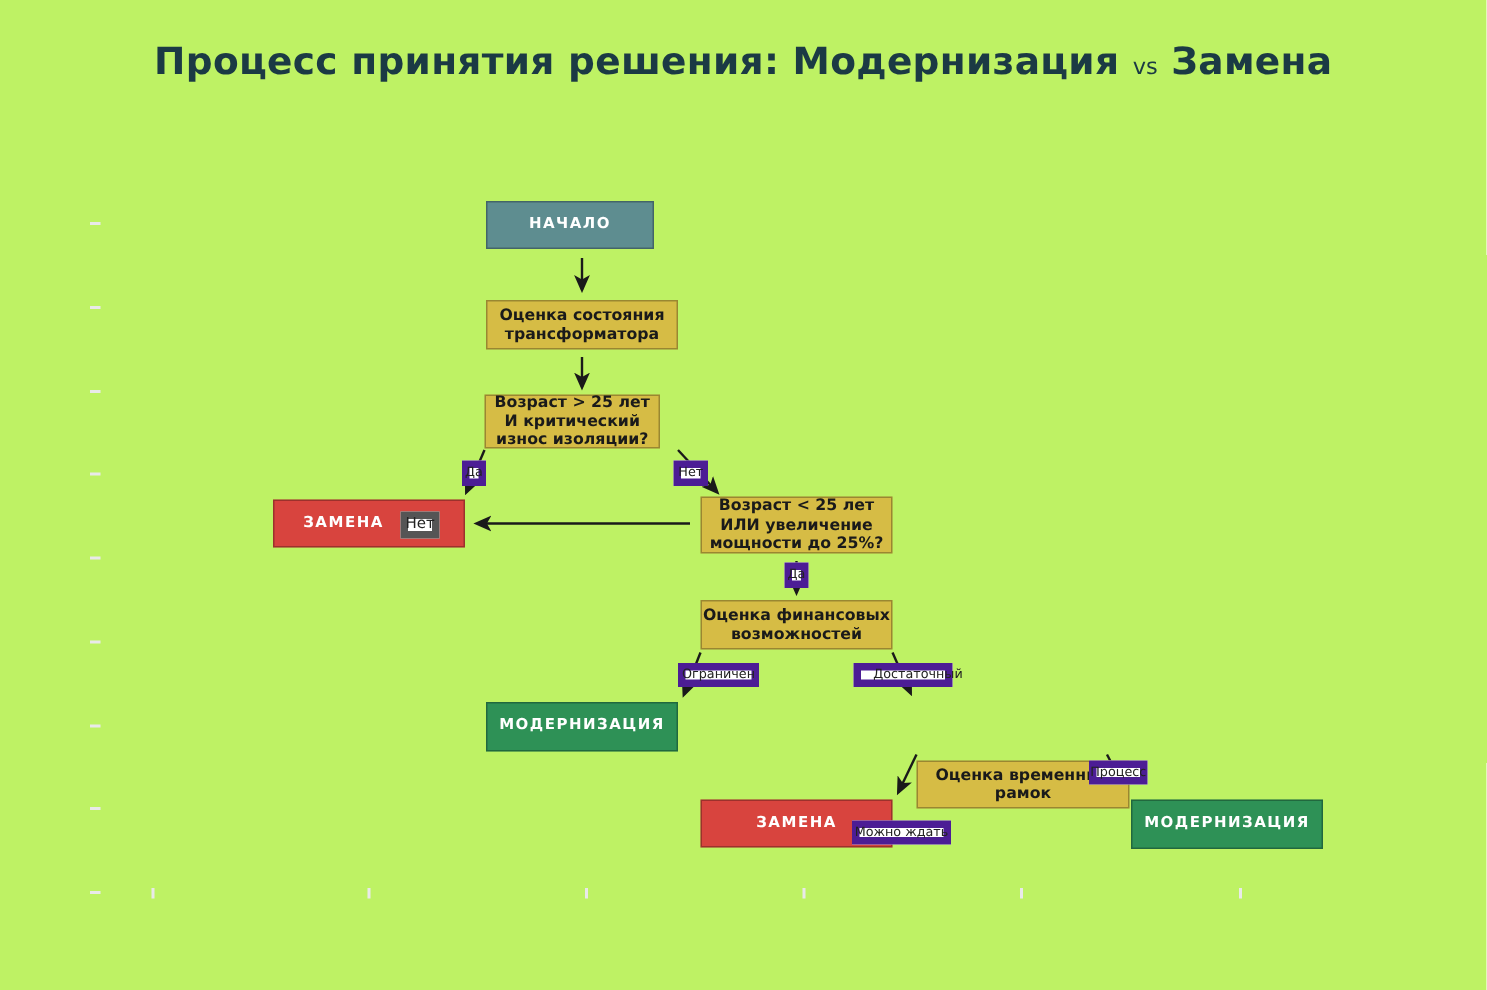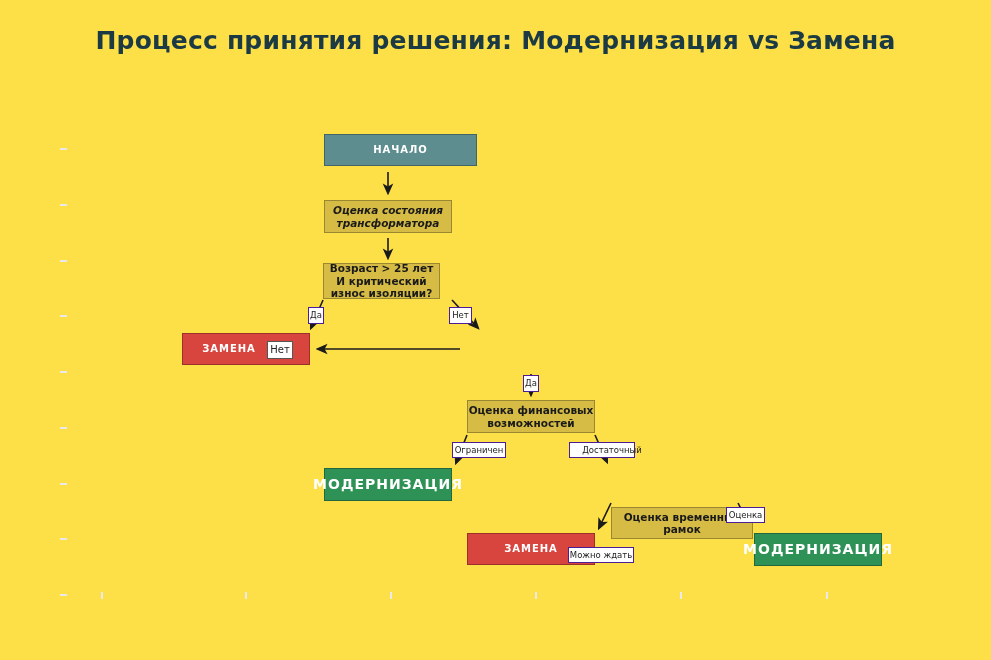--- a/index.html
+++ b/index.html
@@ -1,51 +1,51 @@
 <!DOCTYPE html>
 <html style="--c-title: #1b3a44; --c-teal: #5e8d90; --c-yellow: #d6bc45; --c-red: #d8443e; --c-green: #2e9156; --c-line: #1a1a1a;"><head>
 <meta charset="utf-8">
 <style>
   html,body{margin:0;padding:0;background:#fff;}
   #canvas{
-    position:relative;width:991px;height:660px;background:#fde047;overflow:hidden;
+    position:relative;width:991px;height:660px;background:#bef264;overflow:hidden;
     font-family:"DejaVu Sans","Liberation Sans",sans-serif;
   }
   
   #title{
     position:absolute;top:26px;left:0;width:991px;
     display:flex;justify-content:center;align-items:baseline;gap:9px;
     color:var(--c-title,#1b3a44);
   }
   #title .t-bold{font-size:25px;font-weight:700;letter-spacing:.2px;}
-  #title .t-vs{font-size:25px;font-weight:700;}
+  #title .t-vs{font-size:15px;font-weight:400;}
   
   .node{
     position:absolute;display:flex;align-items:center;justify-content:center;
     text-align:center;box-sizing:border-box;border:1px solid rgba(0,0,0,.28);
     font-size:10.5px;font-weight:700;line-height:12.5px;white-space:pre-line;
   }
   .teal{background:var(--c-teal,#5e8d90);color:#fff;letter-spacing:1px;font-size:10px;}
   .yellow{background:var(--c-yellow,#d6bc45);color:#1a1a1a;}
   .red{background:var(--c-red,#d8443e);color:#fff;letter-spacing:1px;font-size:10px;}
-  .green{background:var(--c-green,#2e9156);color:#fff;letter-spacing:1px;font-size:14px;}
+  .green{background:var(--c-green,#2e9156);color:#fff;letter-spacing:1px;font-size:10px;}
   
-  #n-start{left:324px;top:134px;width:153px;height:32px;}
-  #n-assess{left:324px;top:200px;width:128px;height:33px;font-style:italic;}
+  #n-start{left:324px;top:134px;width:112px;height:32px;}
+  #n-assess{left:324px;top:200px;width:128px;height:33px;}
   #n-dec1{left:323px;top:263px;width:117px;height:36px;}
   #n-replace1{left:182px;top:333px;width:128px;height:32px;padding-right:34px;}
   #n-dec2{left:467px;top:331px;width:128px;height:38px;}
   #n-finance{left:467px;top:400px;width:128px;height:33px;}
   #n-modern1{left:324px;top:468px;width:128px;height:33px;}
   #n-time{left:611px;top:467px;width:142px;height:32px;margin-top:40px;}
   #n-replace2{left:467px;top:533px;width:128px;height:32px;}
   #n-modern2{left:754px;top:533px;width:128px;height:33px;}
   
   .elabel{
-    position:absolute;background:#fff;border:1px solid #4c1d95;color:#222;
+    position:absolute;background:#fff;border:5px solid #4c1d95;color:#222;
     font-size:8.5px;line-height:1;display:flex;align-items:center;justify-content:center;
     box-sizing:border-box;padding:0 2px;white-space:nowrap;
   }
   #l-da1{left:308px;top:307px;width:16px;height:17px;}
   #l-net1{left:449px;top:307px;width:23px;height:17px;}
   #l-net2{left:267px;top:341px;width:26px;height:18px;font-size:10px;border-color:#555;}
   #l-da2{left:523px;top:375px;width:16px;height:17px;}
   #l-ogr{left:452px;top:442px;width:54px;height:16px;}
   #l-dost{left:569px;top:442px;width:66px;height:16px;padding-left:22px;}
   #l-mozh{left:568px;top:507px;width:66px;height:16px;margin-top:40px;}
@@ -86,36 +86,39 @@
     </g>
   </svg>
 
   <div id="n-start" class="node teal">НАЧАЛО</div>
   <div id="n-assess" class="node yellow">Оценка состояния
 трансформатора</div>
   <div id="n-dec1" class="node yellow">Возраст &gt; 25 лет
 И критический
 износ изоляции?</div>
   <div id="n-replace1" class="node red">ЗАМЕНА</div>
+  <div id="n-dec2" class="node yellow">Возраст &lt; 25 лет
+ИЛИ увеличение
+мощности до 25%?</div>
   <div id="n-finance" class="node yellow">Оценка финансовых
 возможностей</div>
   <div id="n-modern1" class="node green">МОДЕРНИЗАЦИЯ</div>
   <div id="n-time" class="node yellow">Оценка временных
 рамок</div>
   <div id="n-replace2" class="node red">ЗАМЕНА</div>
   <div id="n-modern2" class="node green">МОДЕРНИЗАЦИЯ</div>
 
   <div id="l-da1" class="elabel">Да</div>
   <div id="l-net1" class="elabel">Нет</div>
   <div id="l-net2" class="elabel">Нет</div>
   <div id="l-da2" class="elabel">Да</div>
   <div id="l-ogr" class="elabel">Ограничен</div>
   <div id="l-dost" class="elabel">Достаточный</div>
   <div id="l-mozh" class="elabel">Можно ждать</div>
-  <div id="l-bystro" class="elabel">Оценка</div>
+  <div id="l-bystro" class="elabel">Процесс</div>
 
 <div class="tick" style="left: 60px; top: 148px; width: 7px; height: 2px;"></div>
     <div class="tick" style="left: 60px; top: 204px; width: 7px; height: 2px;"></div>
     <div class="tick" style="left: 60px; top: 260px; width: 7px; height: 2px;"></div>
     <div class="tick" style="left: 60px; top: 315px; width: 7px; height: 2px;"></div>
     <div class="tick" style="left: 60px; top: 371px; width: 7px; height: 2px;"></div>
     <div class="tick" style="left: 60px; top: 427px; width: 7px; height: 2px;"></div>
     <div class="tick" style="left: 60px; top: 483px; width: 7px; height: 2px;"></div>
     <div class="tick" style="left: 60px; top: 538px; width: 7px; height: 2px;"></div>
     <div class="tick" style="left: 60px; top: 594px; width: 7px; height: 2px;"></div>

